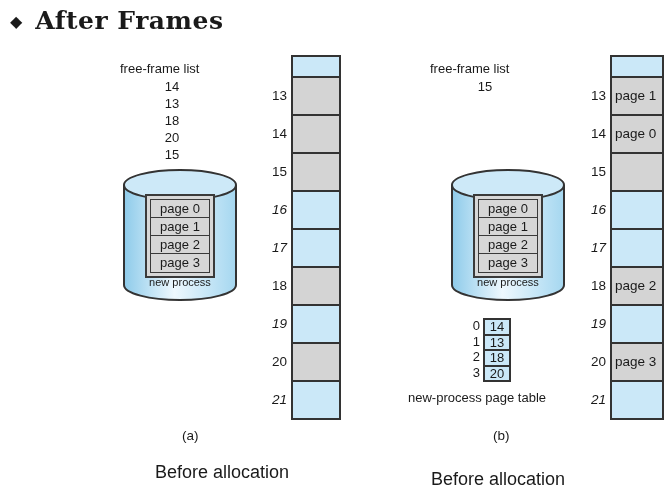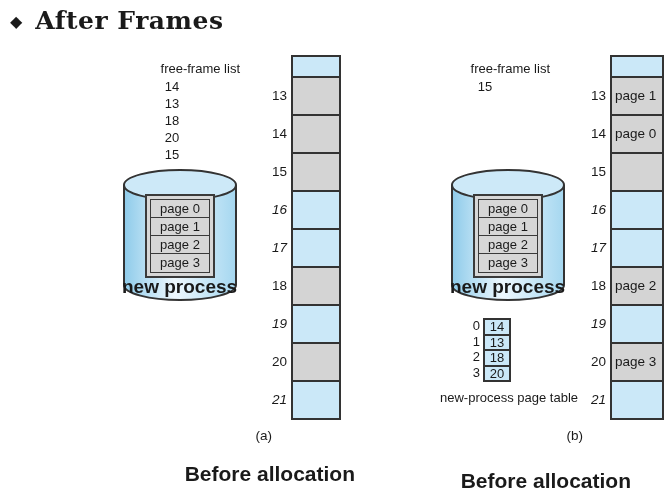--- a/index.html
+++ b/index.html
@@ -5,36 +5,36 @@
   html,body{margin:0;padding:0;background:#fff;}
   .stage{
     position:relative;width:672px;height:501px;background:#ffffff;
     font-family:"Liberation Sans",sans-serif;color:#1a1a1a;overflow:hidden;
   }
   
   .title-row{position:absolute;left:10px;top:6px;display:flex;align-items:center;gap:13px;}
   .title-bullet{font-size:16px;line-height:1;transform:translateY(1px);}
   .title-text{font-family:"DejaVu Serif",serif;font-weight:bold;font-size:25px;letter-spacing:.5px;}
 
-  .lbl{position:absolute;font-size:13px;text-align:right;white-space:nowrap;}
+  .lbl{position:absolute;font-size:13px;text-align:left;white-space:nowrap;}
   .ffl-nums div{line-height:17px;font-size:13px;text-align:center;}
 
   
   .cyl{position:absolute;width:116px;height:136px;}
   .cyl svg{position:absolute;left:0;top:0;}
   .page-box{
     position:absolute;left:23px;top:26px;width:70px;box-sizing:border-box;
     background:var(--pagebox);border:2px solid #3a3a3a;padding:3px;
   }
   .page-row{
     box-sizing:border-box;border:1.5px solid #3a3a3a;margin-top:-1.5px;
     height:19.5px;line-height:17px;text-align:center;font-size:13px;background:var(--pagebox);
   }
   .page-row:first-child{margin-top:0;}
-  .cyl-caption{position:absolute;left:0;top:108px;width:100%;text-align:left;font-size:19px;font-weight:bold;}
+  .cyl-caption{position:absolute;left:0;top:108px;width:100%;text-align:center;font-size:11px;}
 
   
   .mem-col{position:absolute;top:55px;border:2px solid var(--border);background:#fff;}
   .mem-cell{position:relative;box-sizing:content-box;height:36px;border-top:2px solid var(--border);}
   .mem-cell.partial{height:19px;border-top:none;}
   .mem-cell.gray{background:var(--gray);}
   .mem-cell.blue{background:var(--blue);font-style:italic;}
   .frame-num{
     position:absolute;left:-42px;width:36px;text-align:right;
     font-size:13.5px;line-height:36px;color:#1a1a1a;
@@ -44,21 +44,21 @@
   
   .ptable{position:absolute;left:458px;top:318px;}
   .pt-row{display:flex;align-items:stretch;margin-top:-2px;height:17.5px;}
   .pt-row:first-child{margin-top:0;}
   .pt-index{width:22px;text-align:right;font-size:13px;line-height:16px;margin-right:3px;}
   .pt-cell{
     width:24px;box-sizing:content-box;border:2px solid var(--border);
     background:var(--blue);text-align:center;font-size:13px;line-height:14px;
   }
   .caption-small{font-size:13.5px;}
-  .caption-big{font-size:21px;font-weight:bold;}
+  .caption-big{font-size:18px;}
 </style>
 </head>
 <body>
 
 <div class="stage" style="--gray: #d4d4d4; --blue: #cbe8f8; --border: #333333; --pagebox: #d7d7d7;">
 
   <div class="title-row">
     <span class="title-bullet">◆</span>
     <span class="title-text">After Frames</span>
   </div>

